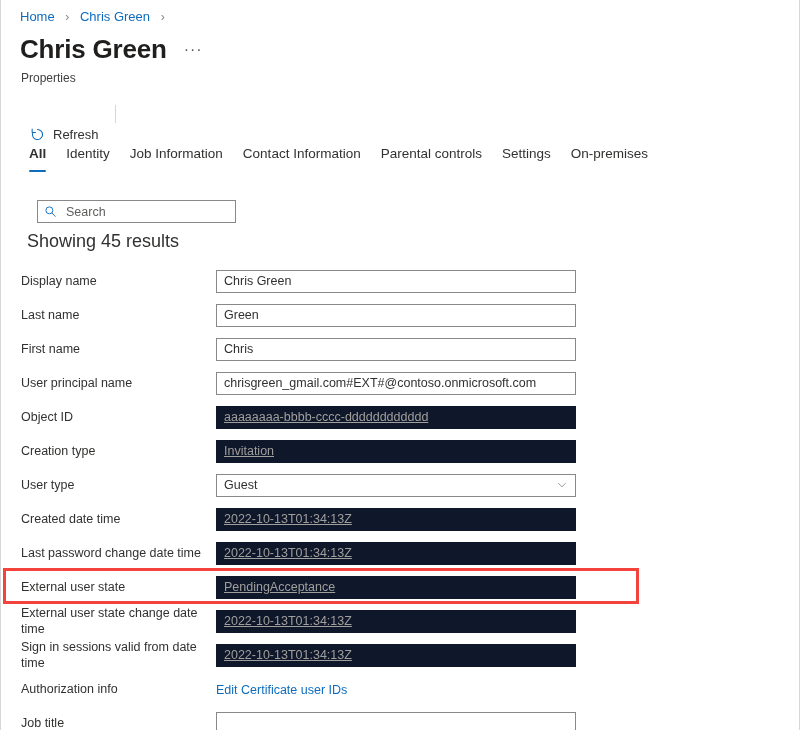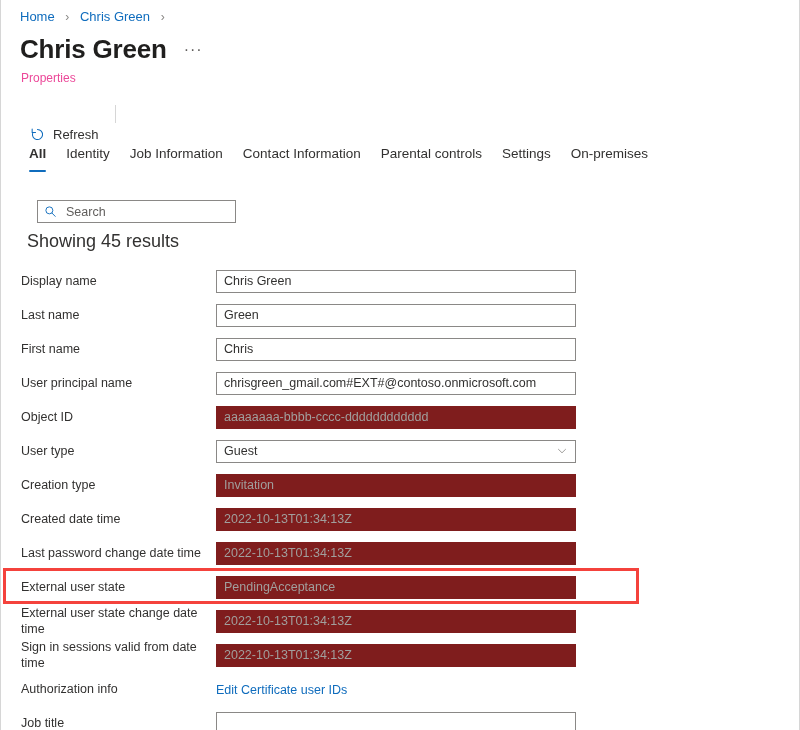--- a/index.html
+++ b/index.html
@@ -69,21 +69,21 @@
     line-height: 14px;
     position: relative;
     top: -3px;
   }
   .subtitle {
     position: absolute;
     left: 20px;
     top: 70px;
     font-size: 12px;
     line-height: 16px;
-    color: #ec4899;
+    color: #404040;
   }
 
   
   .cmdbar {
     position: absolute;
     left: 20px;
     top: 99px;
     display: flex;
     align-items: center;
     height: 30px;
@@ -226,23 +226,24 @@
     font-size: 12.5px;
     line-height: 21px;
     padding: 0 7px;
     color: #323130;
     background: #ffffff;
     border: 1px solid #8a8886;
     outline: none;
     display: block;
   }
   .ctrl.readonly {
-    background: #7f1d1d;
+    background: #0f172a;
     border: 1px solid transparent;
     color: #a19f9d;
+    text-decoration: underline;
   }
   .ctrl.select {
     position: relative;
     padding-right: 26px;
     white-space: nowrap;
     overflow: hidden;
     cursor: pointer;
     display: flex;
     align-items: center;
   }
@@ -357,39 +358,39 @@
           <input type="text" class="ctrl" value="chrisgreen_gmail.com#EXT#@contoso.onmicrosoft.com" style="">
         </div>
       </div>
       <div class="field-row">
         <div class="field-label">Object ID</div>
         <div class="field-control">
           <div class="ctrl readonly">aaaaaaaa-bbbb-cccc-dddddddddddd</div>
         </div>
       </div>
       <div class="field-row">
+        <div class="field-label">Creation type</div>
+        <div class="field-control">
+          <div class="ctrl readonly">Invitation</div>
+        </div>
+      </div>
+      <div class="field-row">
         <div class="field-label">User type</div>
         <div class="field-control">
           <div class="ctrl select">
             <span>Guest</span>
             <span class="select-chevron">
               <svg width="12" height="12" viewBox="0 0 16 16" fill="none" aria-hidden="true">
                 <path d="M3.3 5.8L8 10.4l4.7-4.6" stroke="currentColor" stroke-width="1.1" stroke-linecap="round" stroke-linejoin="round"></path>
               </svg>
             </span>
           </div>
         </div>
       </div>
       <div class="field-row">
-        <div class="field-label">Creation type</div>
-        <div class="field-control">
-          <div class="ctrl readonly">Invitation</div>
-        </div>
-      </div>
-      <div class="field-row">
         <div class="field-label">Created date time</div>
         <div class="field-control">
           <div class="ctrl readonly">2022-10-13T01:34:13Z</div>
         </div>
       </div>
       <div class="field-row">
         <div class="field-label">Last password change date time</div>
         <div class="field-control">
           <div class="ctrl readonly">2022-10-13T01:34:13Z</div>
         </div>

